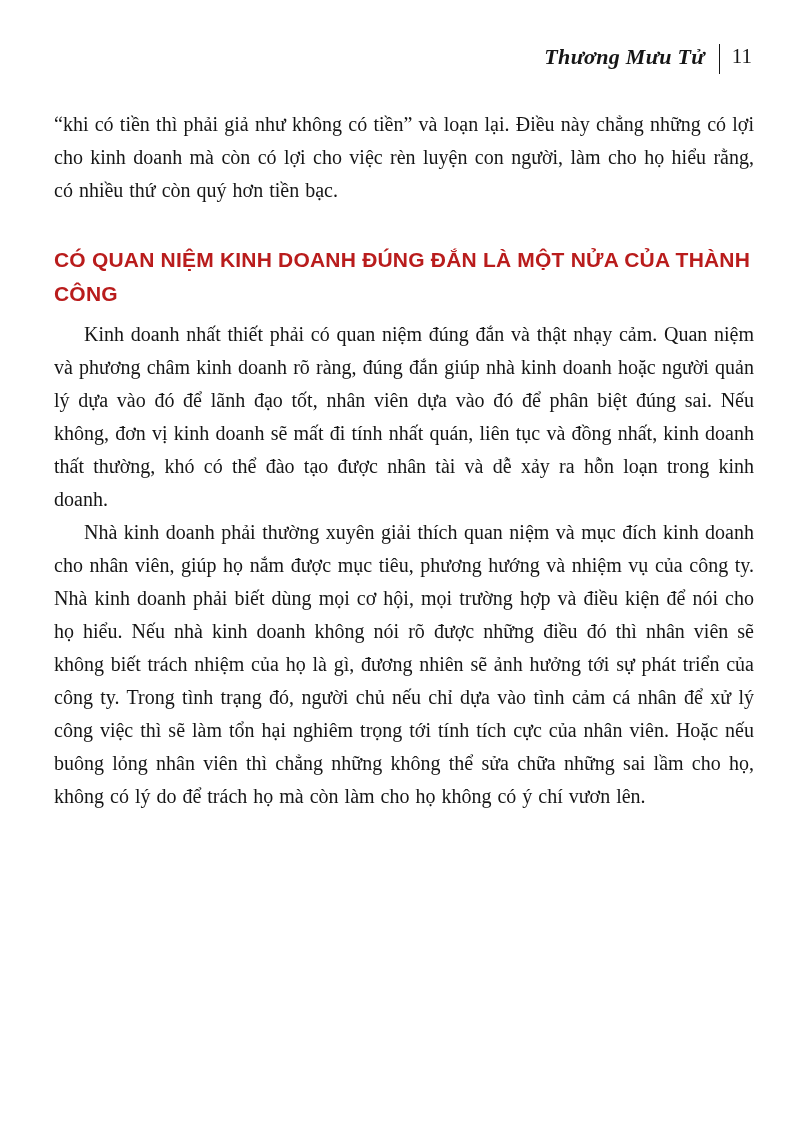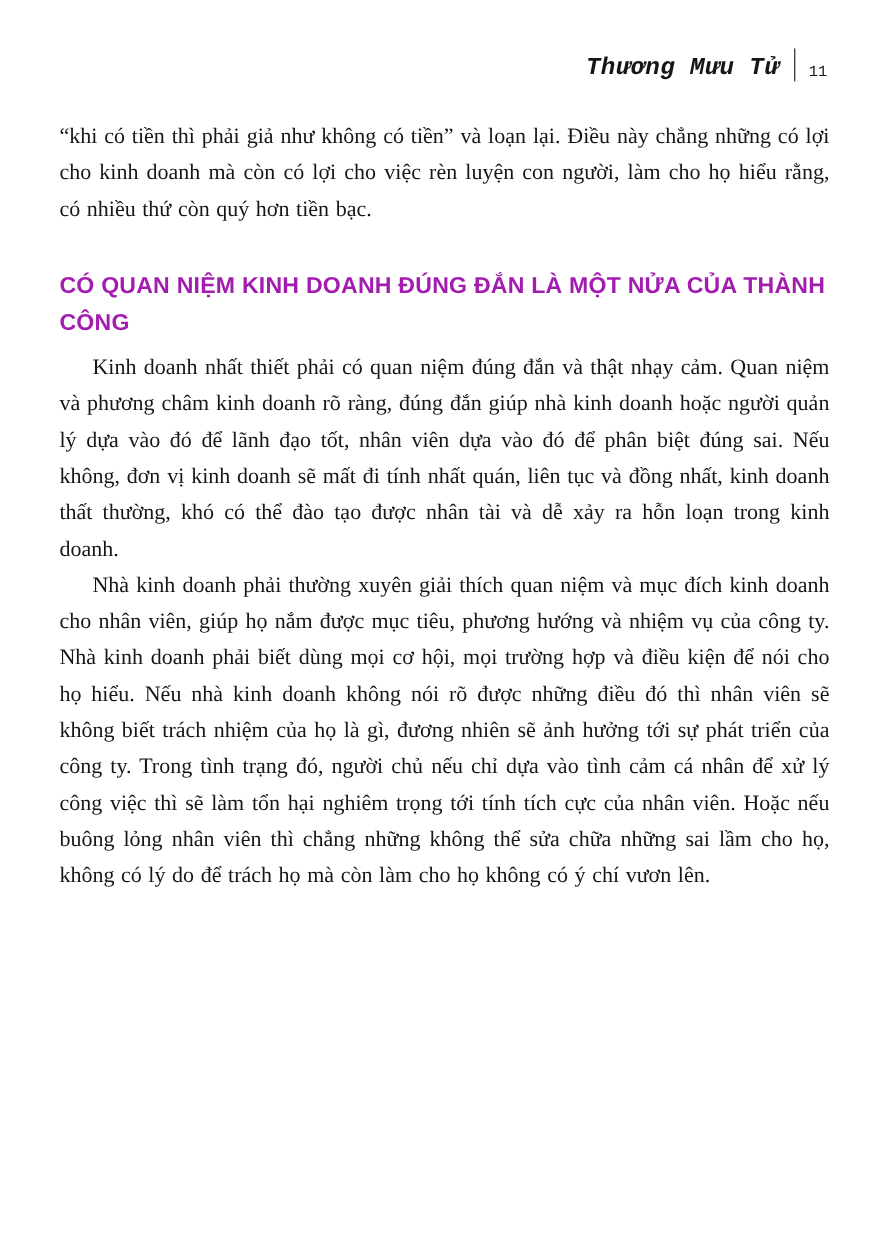--- a/index.html
+++ b/index.html
@@ -17,40 +17,39 @@
     height: 1137px;
     padding: 44px 46px 40px 54px;
     background: #ffffff;
     overflow: hidden;
   }
 
   
   .running-header {
     display: flex;
     justify-content: flex-end;
-    align-items: flex-end;
+    align-items: flex-start;
     margin-bottom: 34px;
     padding-right: 2px;
-    font-family: Liberation Mono, monospace;
   }
   .running-title {
     font-style: italic;
     font-weight: bold;
     font-size: 22px;
     letter-spacing: 0.3px;
   }
   .header-divider {
     display: inline-block;
     width: 0;
     height: 30px;
     border-left: 1.5px solid #161616;
     margin: 0 12px 0 14px;
   }
   .page-number {
-    font-size: 14px;
+    font-size: 21px;
     font-weight: normal;
   }
 
   
   .para {
     font-size: 20px;
     line-height: 33px;
     text-align: justify;
     word-spacing: 1px;
   }
@@ -62,21 +61,21 @@
   }
 
   
   .heading {
     font-family: "Liberation Sans", sans-serif;
     font-weight: bold;
     font-size: 21px;
     line-height: 34px;
     letter-spacing: 0.2px;
     margin: 36px 0 7px 0;
-    color: #a21caf;
+    color: #b91c1c;
     text-align: left;
   }
 </style>
 </head>
 <body>
 
 <div class="page">
 
   <div class="running-header">
     <span class="running-title">Thương Mưu Tử</span>

